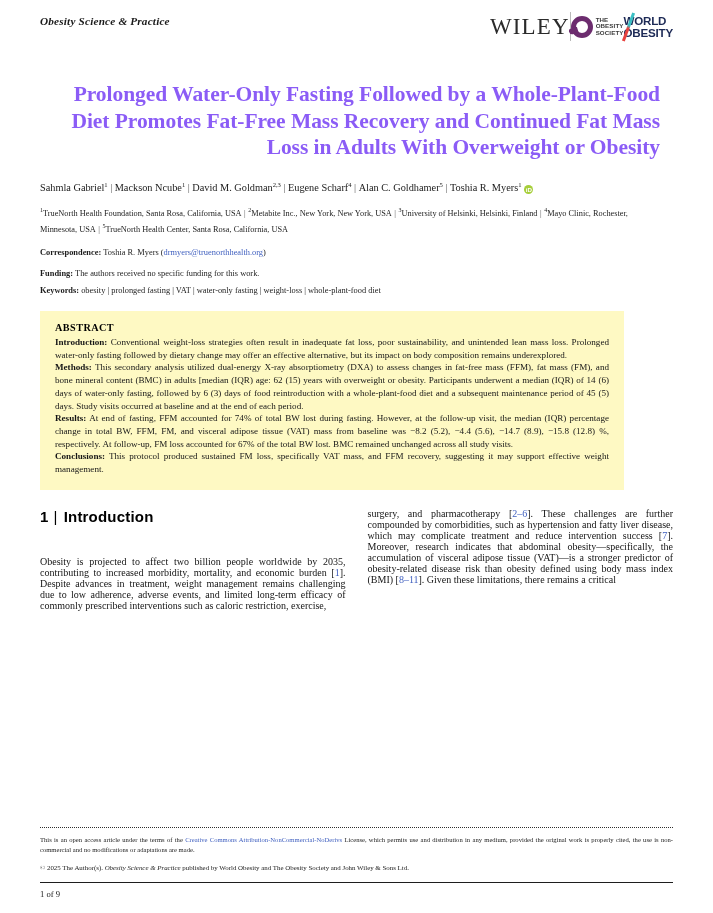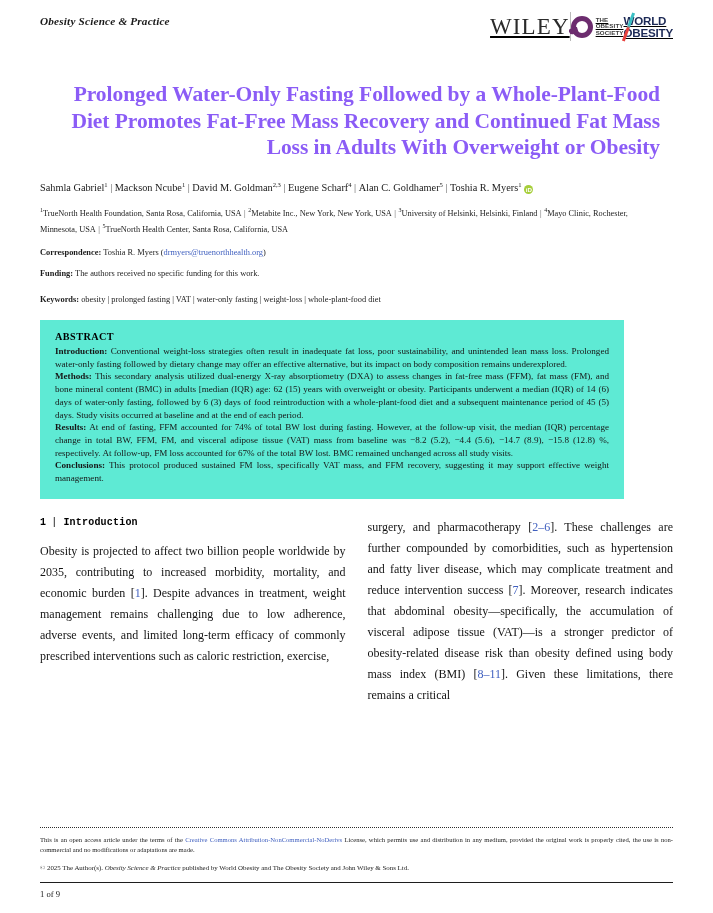--- a/index.html
+++ b/index.html
@@ -34,21 +34,20 @@
     font-weight: bold;
     font-style: italic;
     font-size: 11.2px;
     letter-spacing: .2px;
     color: #1a1a1a;
     padding-top: 3px;
   }
   .logos {
     display: flex;
     align-items: center;
-    text-decoration: underline;
   }
   .wiley-mark {
     font-family: "Liberation Serif", serif;
     font-size: 23px;
     letter-spacing: 1.1px;
     color: #2b2b2b;
     line-height: 1;
   }
   .logo-sep {
     width: 1px;
@@ -182,26 +181,26 @@
     margin-top: 10px;
     font-size: 8.4px;
     line-height: 11px;
     color: #1c1c1c;
   }
   .meta-line b { font-weight: bold; }
   a.link, .link {
     color: #3f5fbf;
     text-decoration: none;
   }
-  .meta-line.keywords { margin-top: 15px; }
+  .meta-line.keywords { margin-top: 6px; }
 
   
   .abstract-box {
     margin-top: 15px;
-    background: #5eead4;
+    background: #fef9c3;
     padding: 11px 15px 14px 15px;
     width: 584px;
   }
   .abstract-head {
     font-family: "Liberation Serif", serif;
     font-weight: bold;
     font-size: 10.2px;
     letter-spacing: .45px;
     margin-bottom: 3px;
   }
@@ -215,31 +214,31 @@
 
   
   .columns {
     margin-top: 18px;
     display: flex;
     gap: 22px;
     width: 633px;
   }
   .col { width: 306px; }
   .section-head {
-    font-family: Liberation Mono, monospace;
-    font-weight: bold;
-    font-size: 10px;
+    font-family: Liberation Sans, sans-serif;
+    font-weight: bold;
+    font-size: 15px;
     letter-spacing: .2px;
-    margin-bottom: 13px;
+    margin-bottom: 31px;
   }
   .section-head .num { margin-right: 5px; }
   .section-head .pipe { margin-right: 6px; font-weight: normal; }
   .body-p {
-    font-size: 12px;
-    line-height: 21px;
+    font-size: 10px;
+    line-height: 11px;
     text-align: justify;
     color: #141414;
     hyphens: auto;
   }
   .col-right .body-p { margin-top: 0; }
 
   
   .footer-area {
     position: absolute;
     left: 40px;

